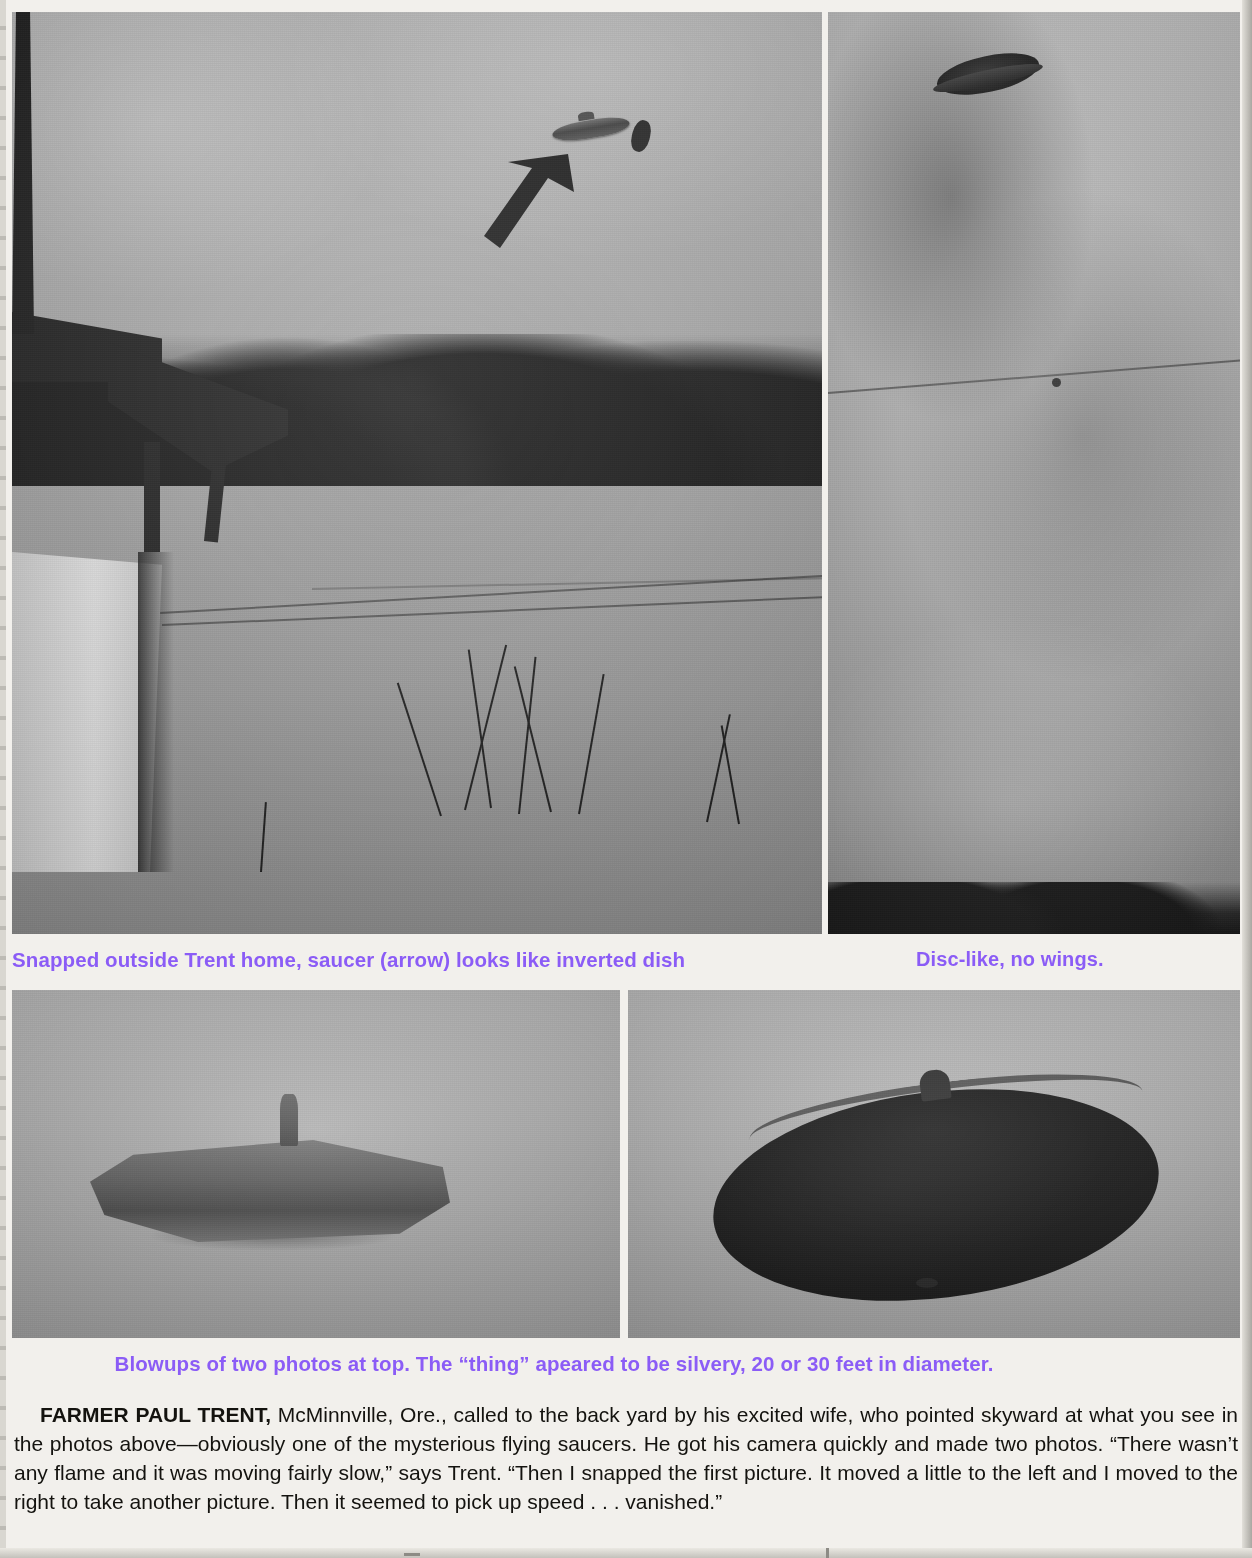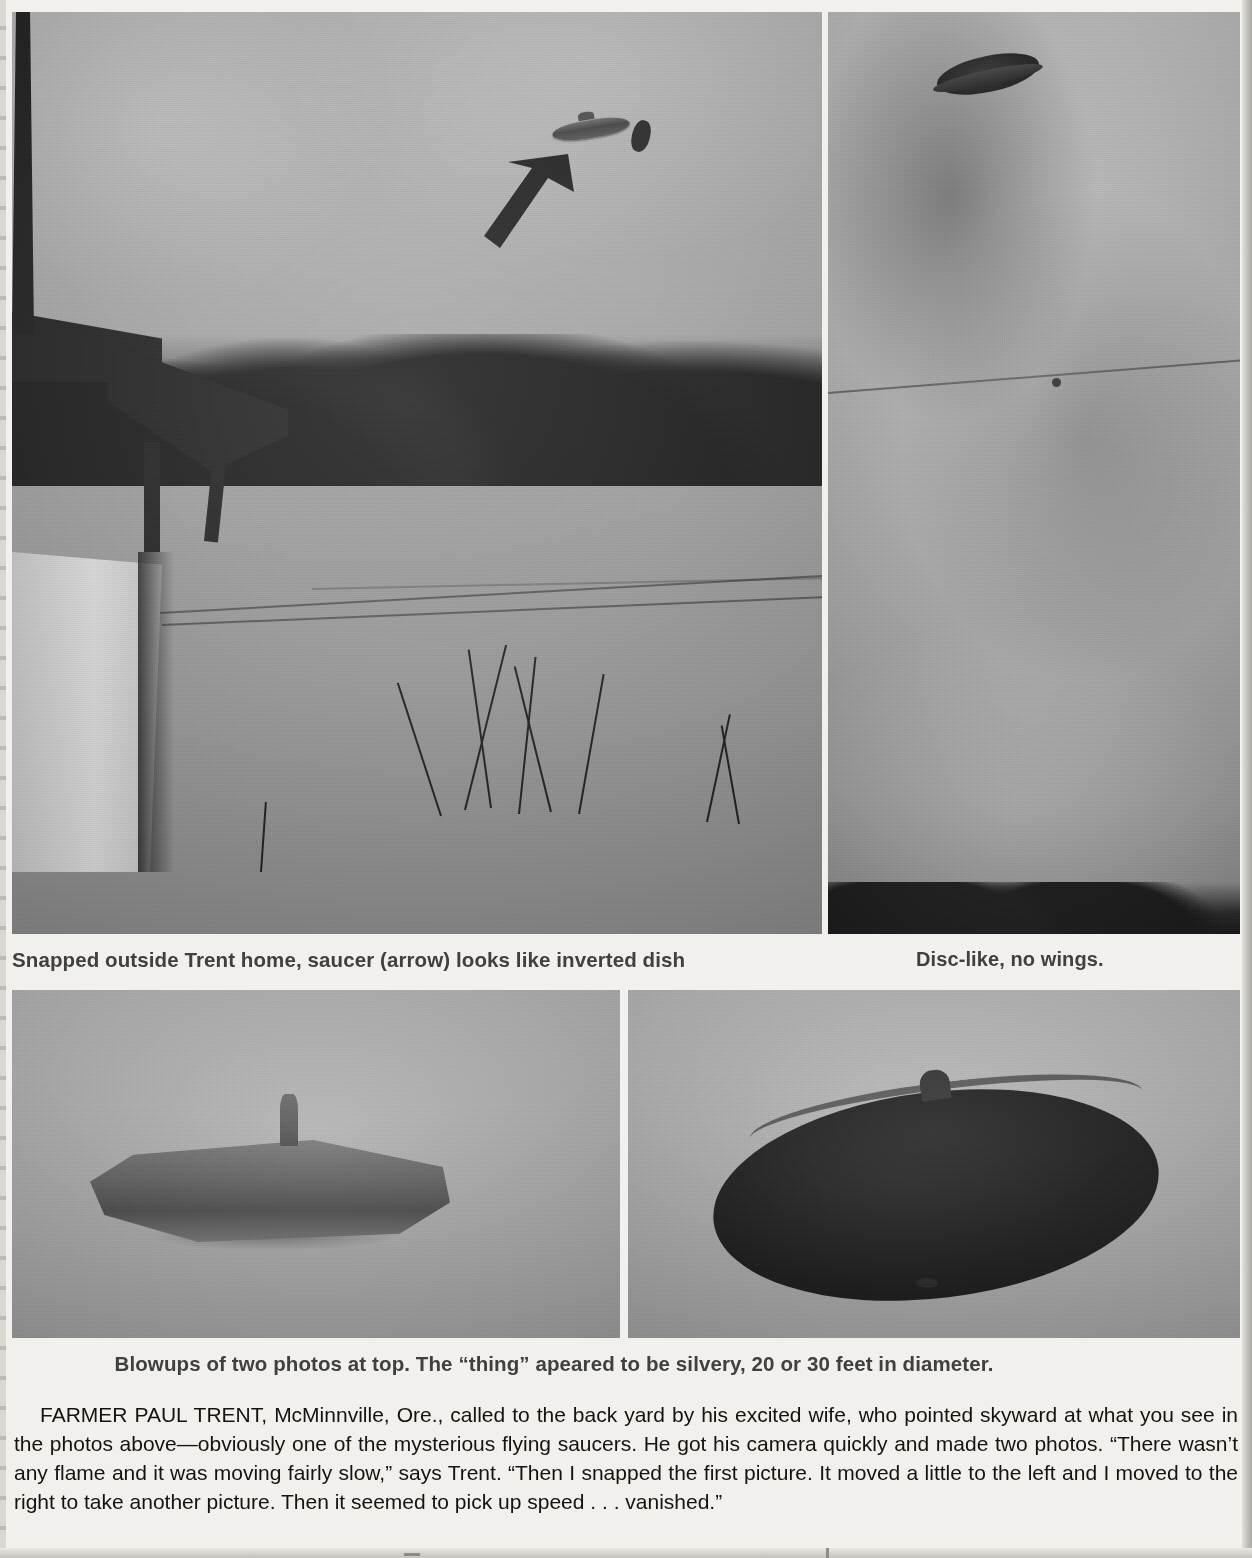--- a/index.html
+++ b/index.html
@@ -183,21 +183,21 @@
     width: 9px; height: 9px;
     background: #1d1c16;
     border-radius: 50%;
   }
 
   
   .caption {
     position: absolute;
     font-family: "Liberation Sans", sans-serif;
     font-weight: bold;
-    color: #404040;
+    color: #8b5cf6;
     letter-spacing: .1px;
   }
   #caption-left {
     left: 12px; top: 948px;
     font-size: 20.5px;
   }
   #caption-right {
     left: 916px; top: 948px;
     font-size: 20px;
   }
@@ -281,21 +281,21 @@
     position: absolute;
     left: 14px; top: 1400px;
     width: 1224px;
     font-family: "Liberation Sans", sans-serif;
     font-size: 21px;
     line-height: 29px;
     color: #14130f;
     text-align: justify;
   }
   #article .lead {
-    font-weight: normal;
+    font-weight: bold;
     margin-top: 20px;
   }
   #article .indent { display: inline-block; width: 26px; }
 
   
   .edge {
     position: absolute;
     background: #b9b7b1;
   }
   #edge-right { right: 0; top: 0; width: 10px; height: 1558px;

